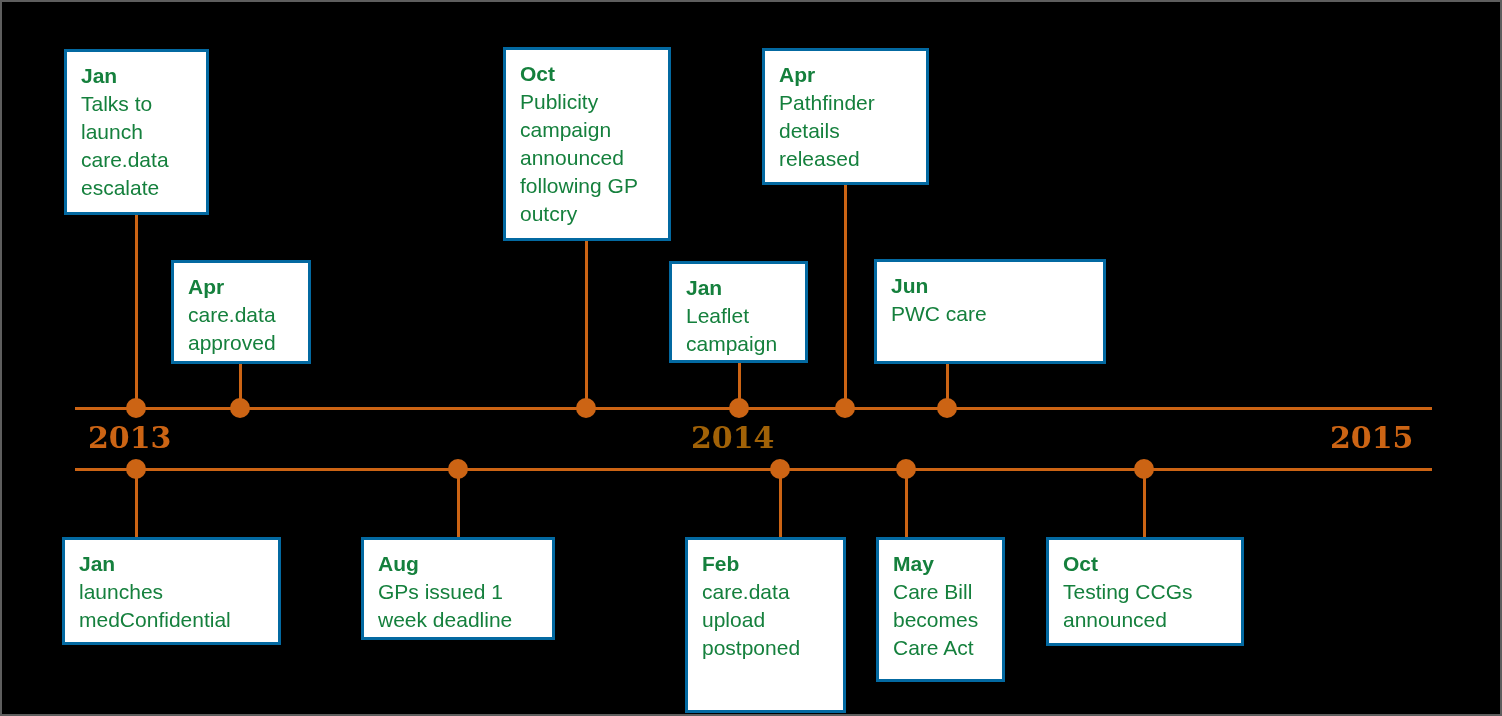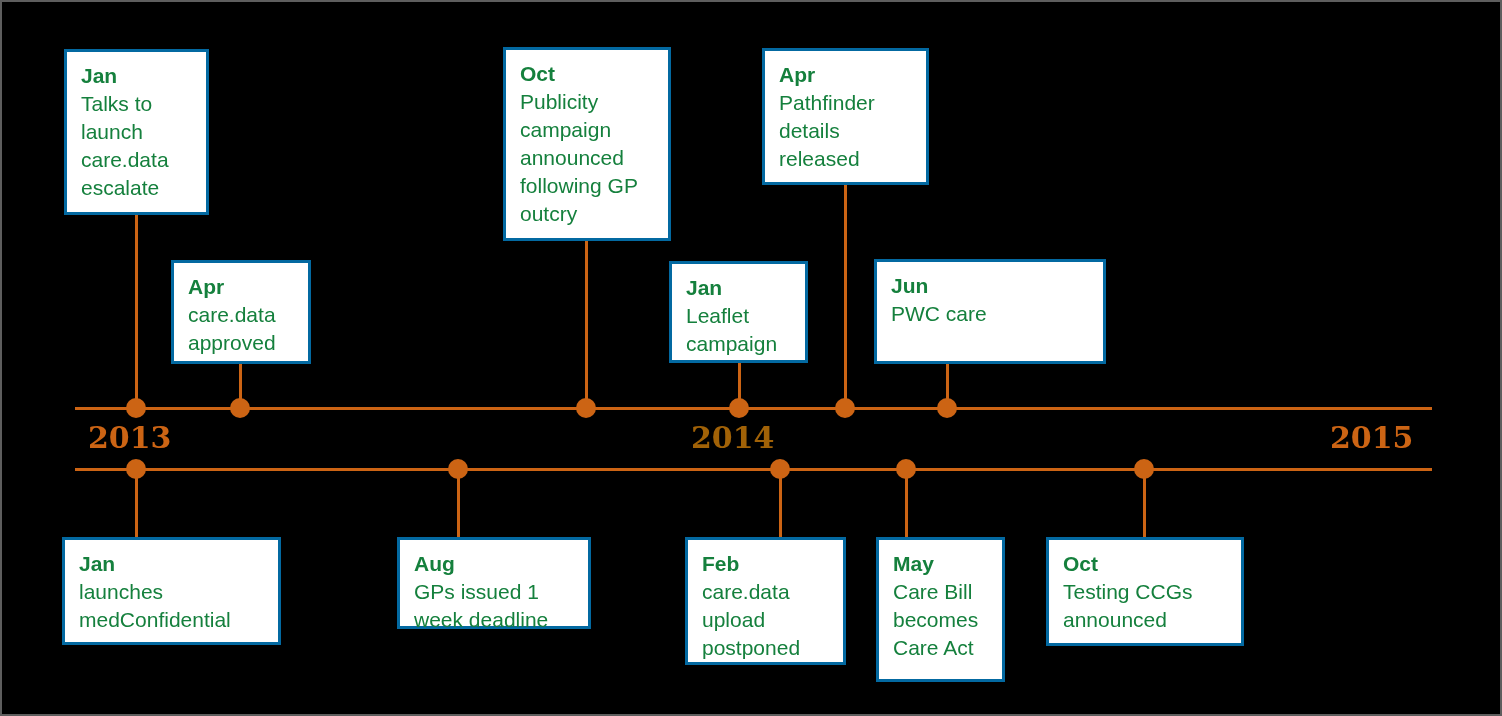--- a/index.html
+++ b/index.html
@@ -123,29 +123,29 @@
     <div class="event-connector" style="left: 132.5px; top: 467px; height: 70px; background: rgb(204, 100, 20);"></div>
     <div class="event-dot" style="left: 124px; top: 457px; background: rgb(204, 100, 20);"></div>
     <div class="event-box" style="left: 60px; top: 535px; width: 219px; height: 108px;">
       <div class="event-month">Jan</div>
     <div class="event-text-line">launches</div>
       <div class="event-text-line">medConfidential</div>
     </div>
 
     <div class="event-connector" style="left: 454.5px; top: 467px; height: 70px; background: rgb(204, 100, 20);"></div>
     <div class="event-dot" style="left: 446px; top: 457px; background: rgb(204, 100, 20);"></div>
-    <div class="event-box" style="left: 359px; top: 535px; width: 194px; height: 92px; margin-left: 36px;">
+    <div class="event-box" style="left: 359px; top: 535px; width: 194px; height: 103px;">
       <div class="event-month">Aug</div>
     <div class="event-text-line">GPs issued 1</div>
       <div class="event-text-line">week deadline</div>
     </div>
 
     <div class="event-connector" style="left: 776.5px; top: 467px; height: 70px; background: rgb(204, 100, 20);"></div>
     <div class="event-dot" style="left: 768px; top: 457px; background: rgb(204, 100, 20);"></div>
-    <div class="event-box" style="left: 683px; top: 535px; width: 161px; height: 128px;">
+    <div class="event-box" style="left: 683px; top: 535px; width: 161px; height: 176px;">
       <div class="event-month">Feb</div>
     <div class="event-text-line">care.data</div>
       <div class="event-text-line">upload</div>
       <div class="event-text-line">postponed</div>
     </div>
 
     <div class="event-connector" style="left: 902.5px; top: 467px; height: 70px; background: rgb(204, 100, 20);"></div>
     <div class="event-dot" style="left: 894px; top: 457px; background: rgb(204, 100, 20);"></div>
     <div class="event-box" style="left: 874px; top: 535px; width: 129px; height: 145px;">
       <div class="event-month">May</div>

